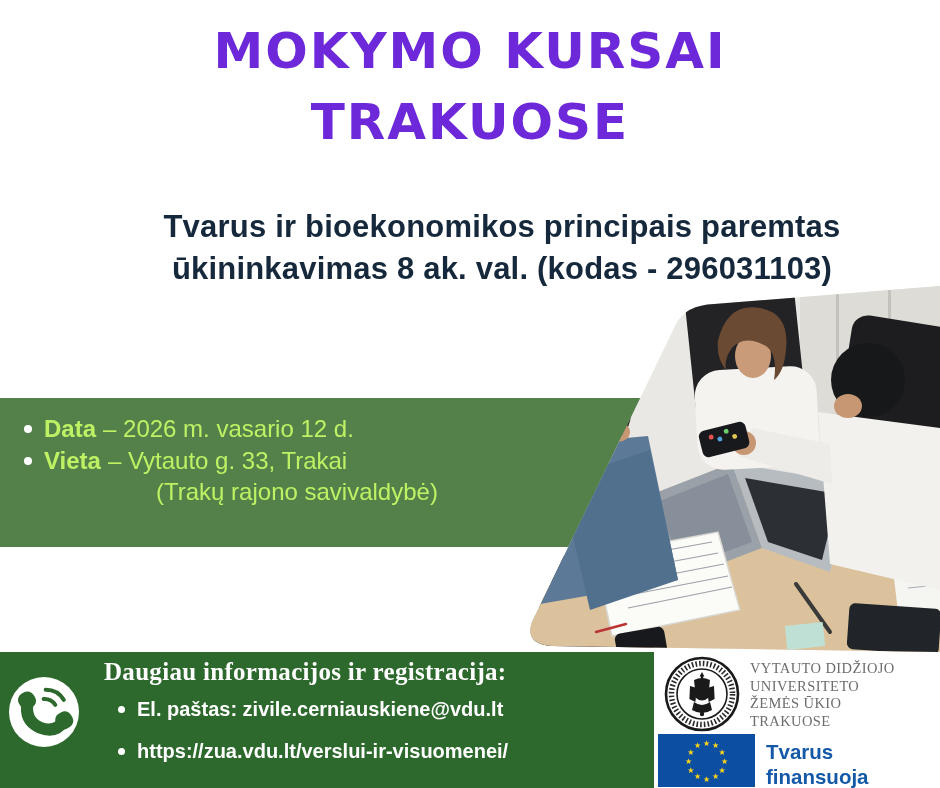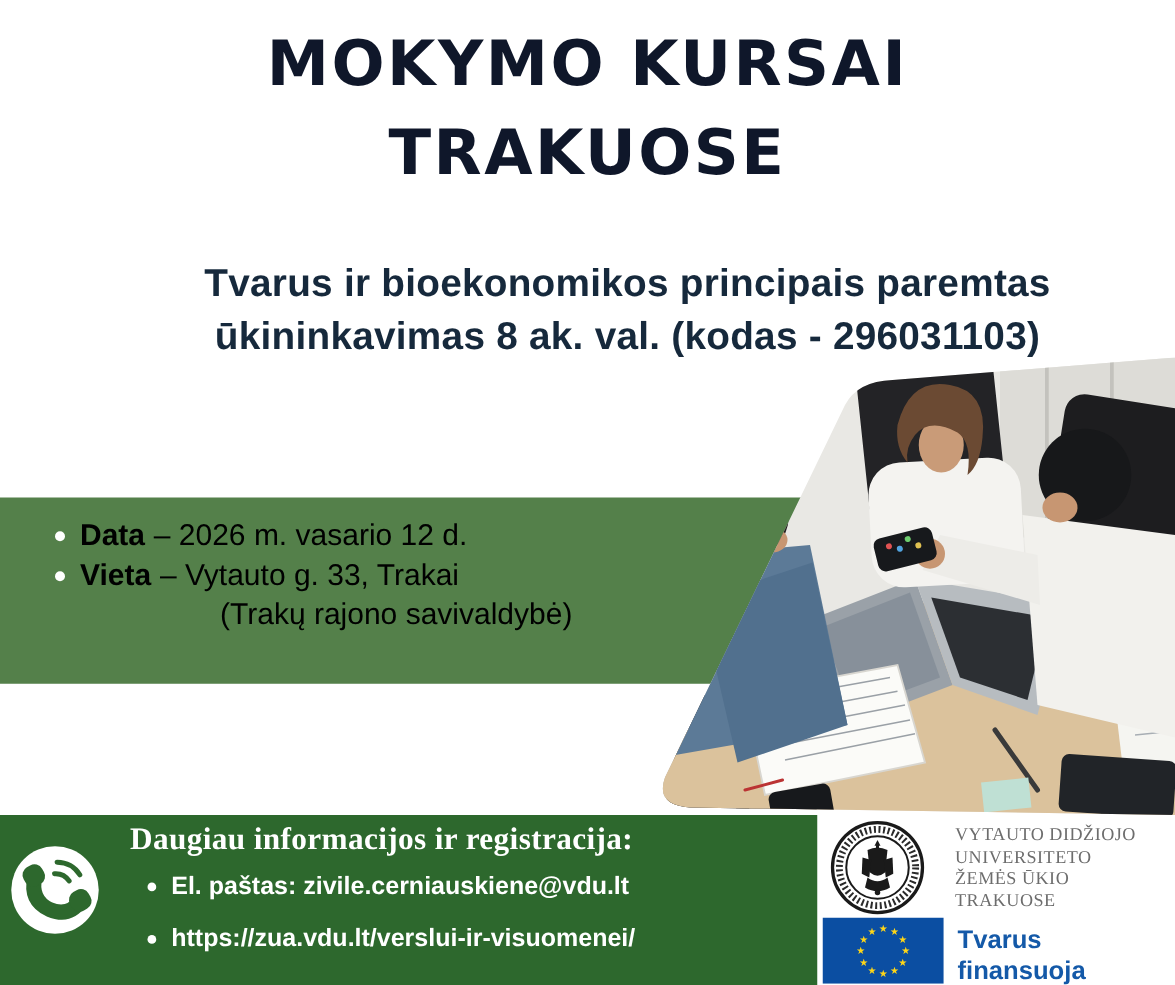--- a/index.html
+++ b/index.html
@@ -1,30 +1,30 @@
 <!DOCTYPE html>
 <html><head>
 <meta charset="utf-8">
 <style>
   html,body{margin:0;padding:0;background:#fff;}
   .canvas{position:relative;width:940px;height:788px;background:#ffffff;overflow:hidden;
           font-family:"Liberation Sans",sans-serif;}
 
   
   .title{position:absolute;top:16px;left:0;width:100%;text-align:center;
-         color:#0f172a;font-family:"DejaVu Sans",sans-serif;font-weight:bold;
+         color:#6d28d9;font-family:"DejaVu Sans",sans-serif;font-weight:bold;
          font-size:50px;line-height:71px;letter-spacing:2px;}
 
   
   .subtitle{position:absolute;top:206px;left:0;width:100%;text-align:center;
             color:#16293c;font-weight:bold;font-size:31px;line-height:42px;letter-spacing:0.2px;padding-left:32px;}
 
   
   .info-band{position:absolute;top:398px;left:0;width:100%;height:149px;background:#54804a;
-             box-sizing:border-box;padding:15px 0 0 36px;color:#000000;}
+             box-sizing:border-box;padding:15px 0 0 16px;color:#bef264;}
   .info-line{display:flex;align-items:flex-start;font-size:24px;line-height:31.5px;}
   .info-line .dot{flex:0 0 auto;width:8px;height:8px;border-radius:50%;background:#fff;
                   margin:12px 12px 0 8px;}
   .info-line b{font-weight:bold;margin-right:7px;}
   .info-cont{padding-left:140px;font-size:24px;line-height:31.5px;}
 
   
   .photo{position:absolute;left:500px;top:280px;width:440px;height:380px;}
 
   
@@ -38,21 +38,21 @@
                 font-weight:bold;font-size:20px;color:#fff;}
   .contact-item .dot{flex:0 0 auto;width:7px;height:7px;border-radius:50%;background:#fff;
                      margin:8px 12px 0 0;}
   .contact-item.first{top:698px;}
   .contact-item.second{top:740px;}
 
   
   .logos-panel{position:absolute;top:652px;left:654px;width:286px;height:136px;background:#ffffff;}
   .uni-seal{position:absolute;left:10px;top:4px;width:76px;height:76px;}
   .uni-text{position:absolute;left:96px;top:8px;font-family:"Liberation Serif",serif;
-            color:#6d6d6d;font-size:14.5px;line-height:17.5px;letter-spacing:0.4px;margin-left:14px;}
+            color:#6d6d6d;font-size:14.5px;line-height:17.5px;letter-spacing:0.4px;}
   .eu-flag{position:absolute;left:4px;top:82px;width:97px;height:53px;}
   .eu-text{position:absolute;left:112px;top:87px;color:#1459a8;font-weight:bold;
            font-size:20.5px;line-height:25px;}
 </style>
 </head>
 <body>
 
 <div class="canvas">
 
   <div class="title">

